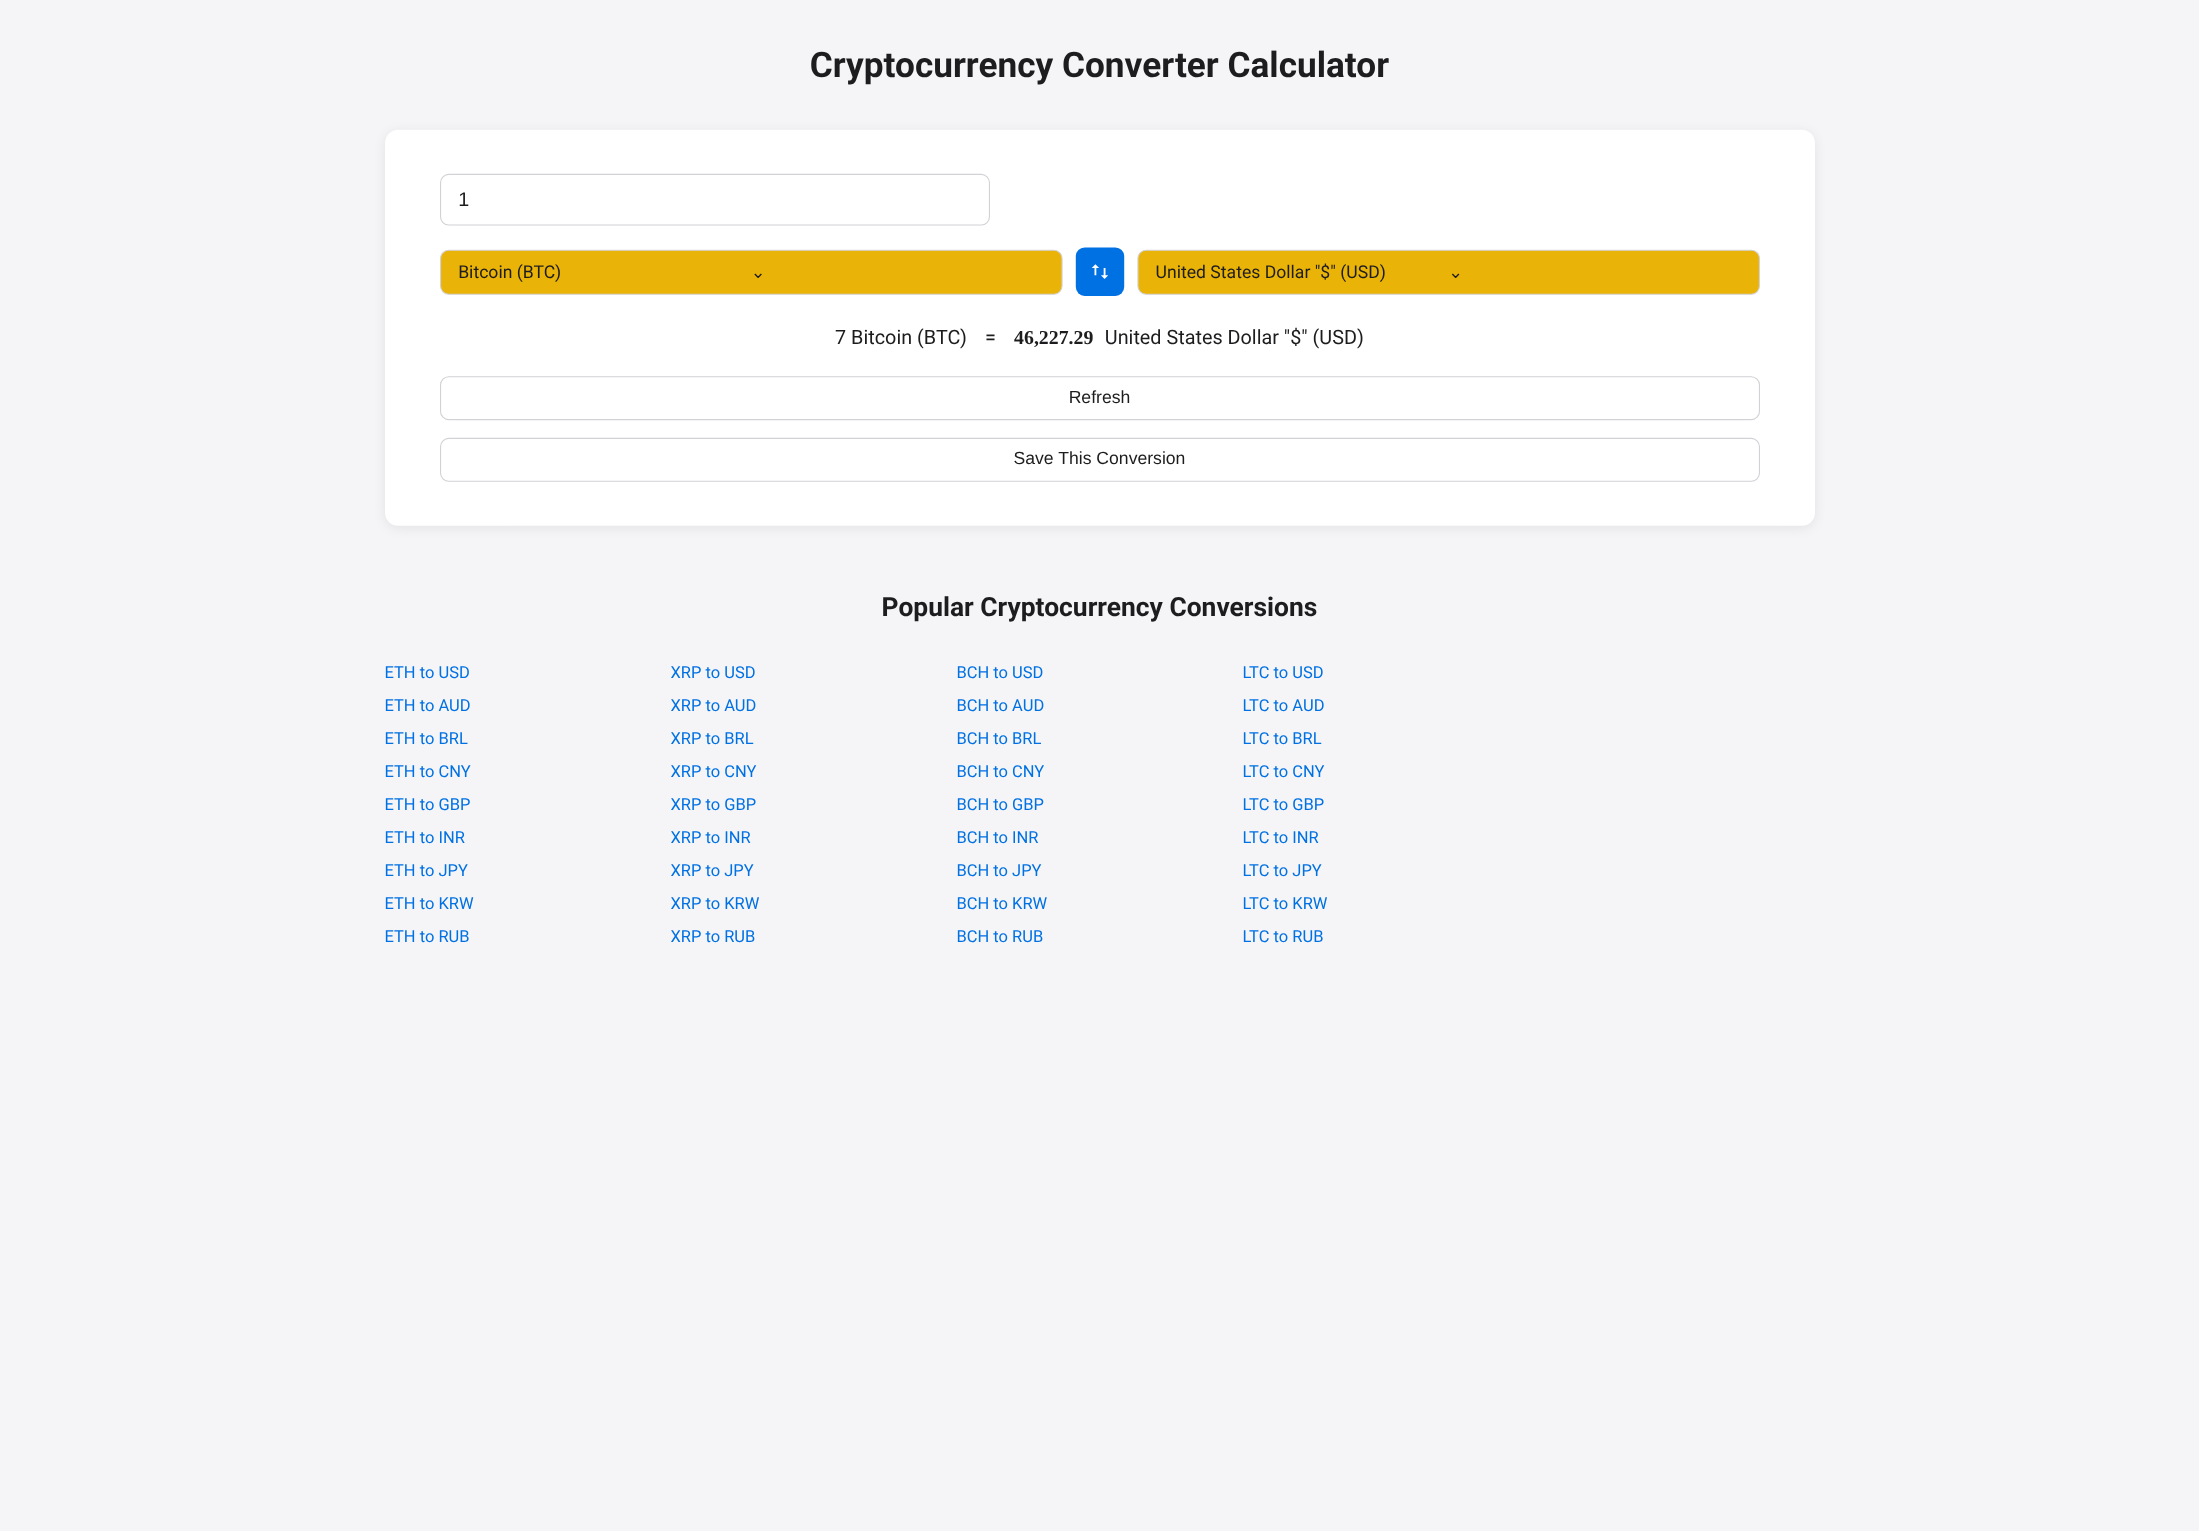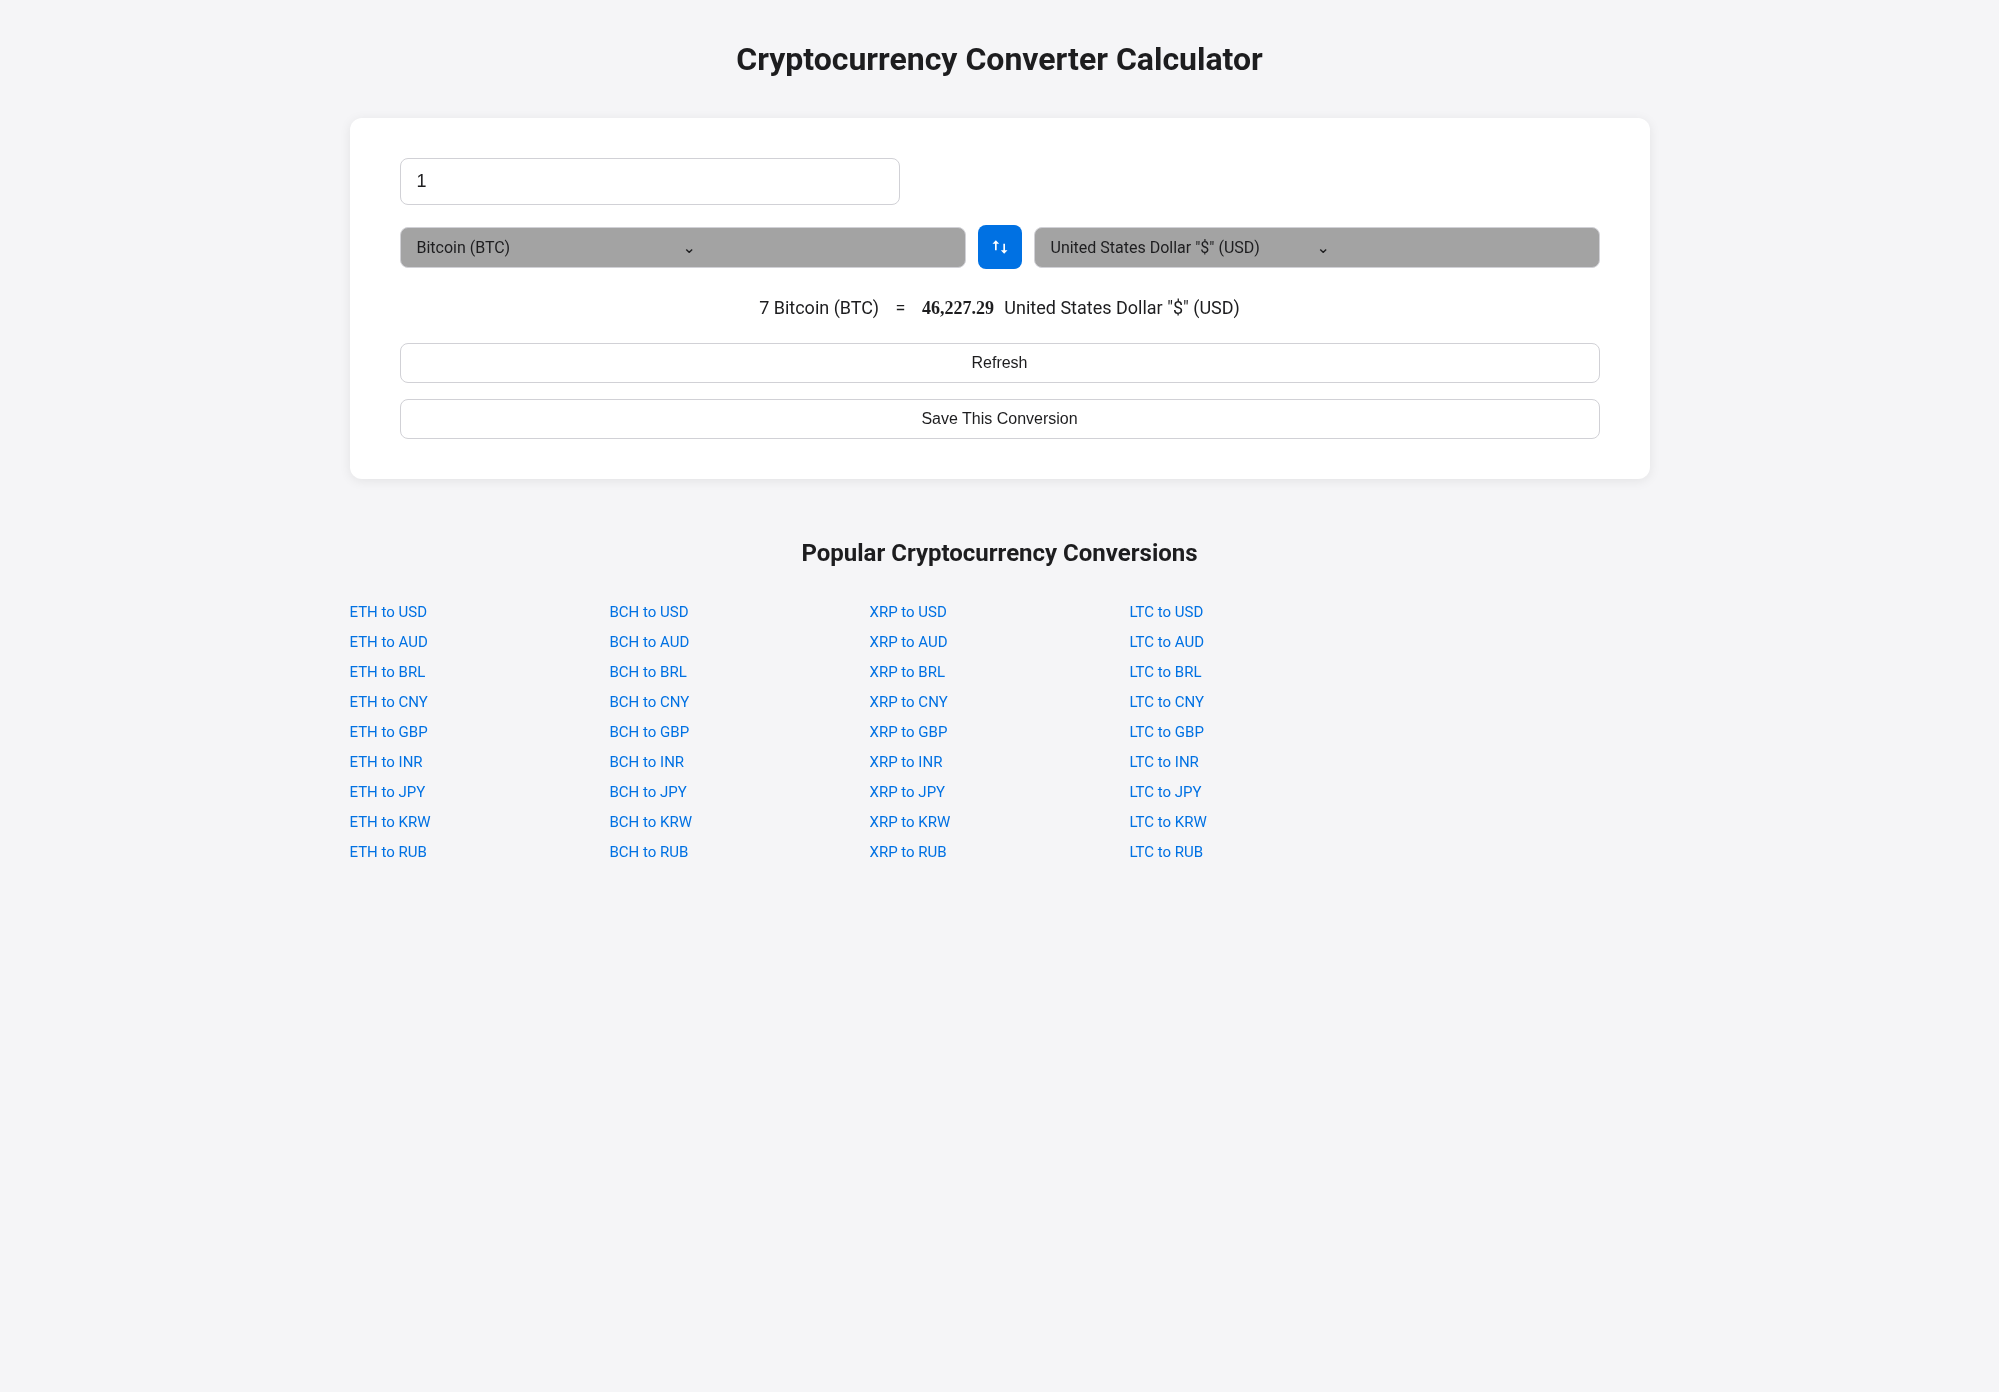--- a/index.html
+++ b/index.html
@@ -56,21 +56,21 @@
       margin-bottom: 28px;
     }
 
     .currency-select-wrapper {
       flex: 1;
       position: relative;
       display: flex;
       align-items: center;
       border: 1px solid #d1d1d6;
       border-radius: 8px;
-      background: #a3a3a3;
+      background: #eab308;
       padding: 10px 16px;
     }
 
     .currency-select-wrapper span {
       flex: 1;
       font-size: 16px;
       color: #1d1d1f;
     }
 
     .chevron-icon {
@@ -212,40 +212,40 @@
           <a class="conversion-link" href="#">ETH to AUD</a>
           <a class="conversion-link" href="#">ETH to BRL</a>
           <a class="conversion-link" href="#">ETH to CNY</a>
           <a class="conversion-link" href="#">ETH to GBP</a>
           <a class="conversion-link" href="#">ETH to INR</a>
           <a class="conversion-link" href="#">ETH to JPY</a>
           <a class="conversion-link" href="#">ETH to KRW</a>
           <a class="conversion-link" href="#">ETH to RUB</a>
         </div>
         <div class="conversion-column">
+          <a class="conversion-link" href="#">XRP to USD</a>
+          <a class="conversion-link" href="#">XRP to AUD</a>
+          <a class="conversion-link" href="#">XRP to BRL</a>
+          <a class="conversion-link" href="#">XRP to CNY</a>
+          <a class="conversion-link" href="#">XRP to GBP</a>
+          <a class="conversion-link" href="#">XRP to INR</a>
+          <a class="conversion-link" href="#">XRP to JPY</a>
+          <a class="conversion-link" href="#">XRP to KRW</a>
+          <a class="conversion-link" href="#">XRP to RUB</a>
+        </div>
+        <div class="conversion-column">
           <a class="conversion-link" href="#">BCH to USD</a>
           <a class="conversion-link" href="#">BCH to AUD</a>
           <a class="conversion-link" href="#">BCH to BRL</a>
           <a class="conversion-link" href="#">BCH to CNY</a>
           <a class="conversion-link" href="#">BCH to GBP</a>
           <a class="conversion-link" href="#">BCH to INR</a>
           <a class="conversion-link" href="#">BCH to JPY</a>
           <a class="conversion-link" href="#">BCH to KRW</a>
           <a class="conversion-link" href="#">BCH to RUB</a>
-        </div>
-        <div class="conversion-column">
-          <a class="conversion-link" href="#">XRP to USD</a>
-          <a class="conversion-link" href="#">XRP to AUD</a>
-          <a class="conversion-link" href="#">XRP to BRL</a>
-          <a class="conversion-link" href="#">XRP to CNY</a>
-          <a class="conversion-link" href="#">XRP to GBP</a>
-          <a class="conversion-link" href="#">XRP to INR</a>
-          <a class="conversion-link" href="#">XRP to JPY</a>
-          <a class="conversion-link" href="#">XRP to KRW</a>
-          <a class="conversion-link" href="#">XRP to RUB</a>
         </div>
         <div class="conversion-column">
           <a class="conversion-link" href="#">LTC to USD</a>
           <a class="conversion-link" href="#">LTC to AUD</a>
           <a class="conversion-link" href="#">LTC to BRL</a>
           <a class="conversion-link" href="#">LTC to CNY</a>
           <a class="conversion-link" href="#">LTC to GBP</a>
           <a class="conversion-link" href="#">LTC to INR</a>
           <a class="conversion-link" href="#">LTC to JPY</a>
           <a class="conversion-link" href="#">LTC to KRW</a>

